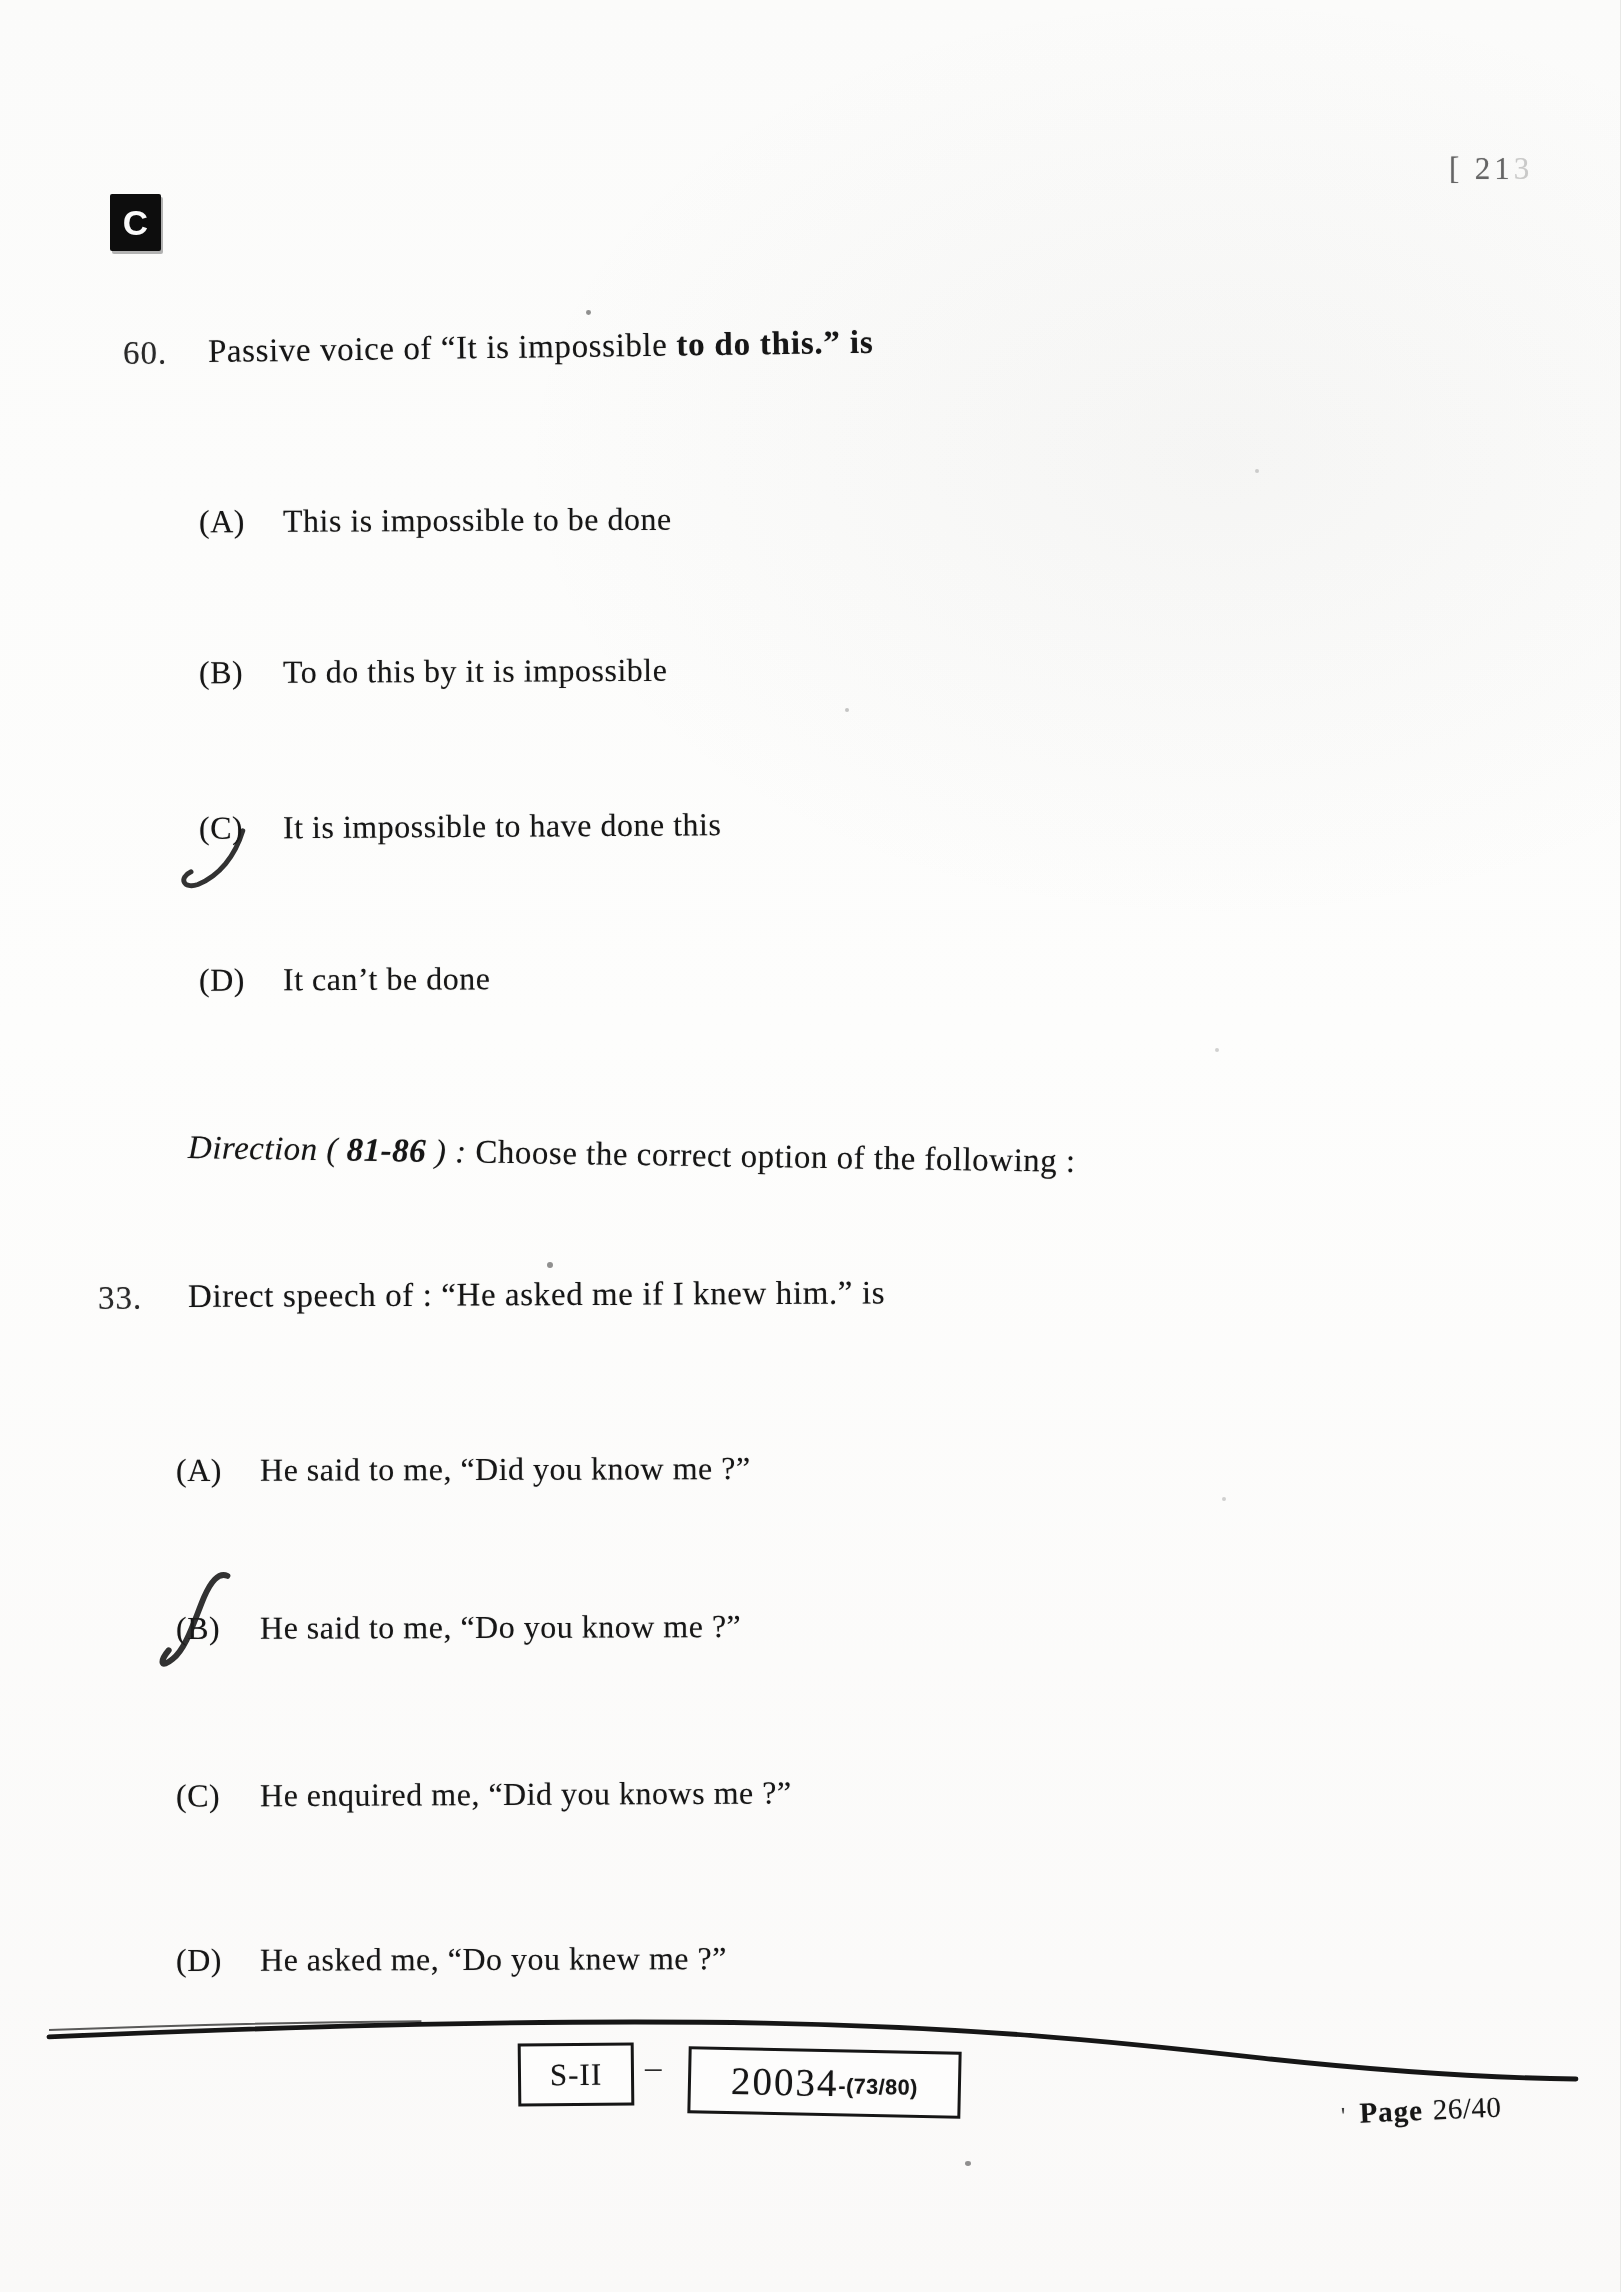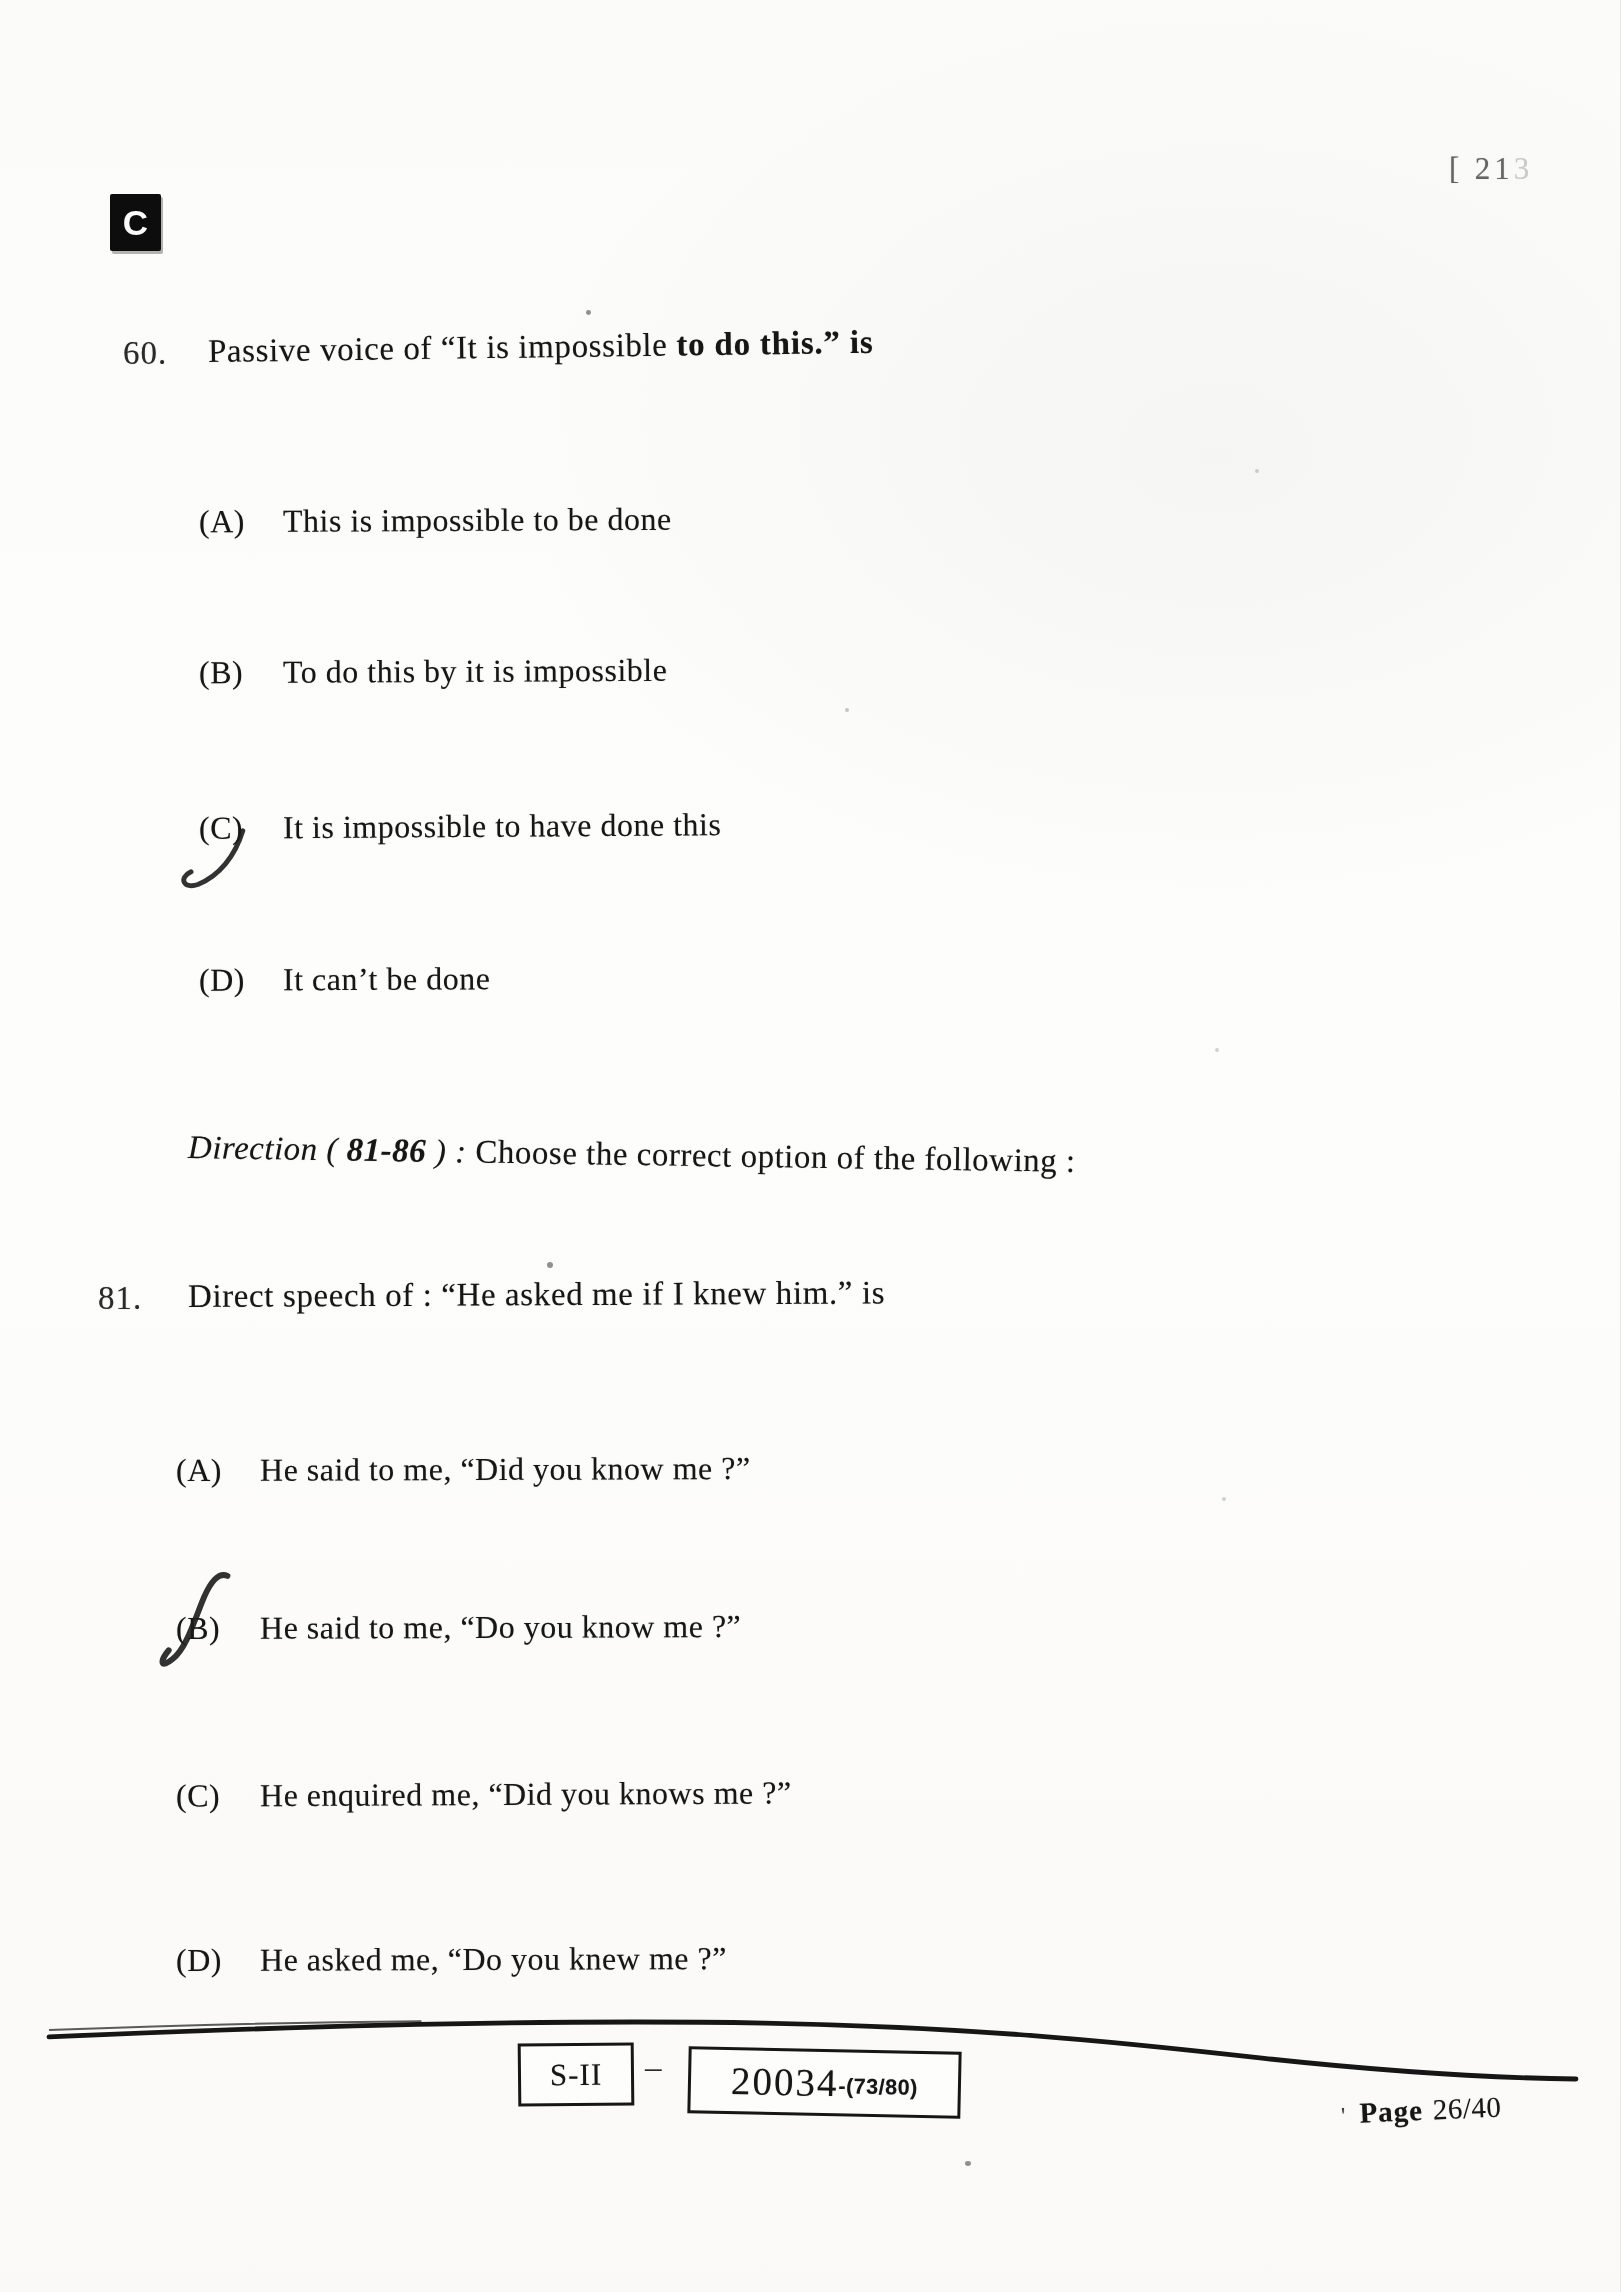--- a/index.html
+++ b/index.html
@@ -73,21 +73,21 @@
     <span class="lab">(D)</span>
     <span>It can’t be done</span>
   </div>
 
   <svg class="mark-svg" style="left:178px;top:823px;" width="113" height="83" viewBox="0 0 115 85">
     <path d="M 66,8 C 58,34 42,54 20,63 C 5,68 0,56 13,50" fill="none" stroke="#1c1c1c" stroke-width="5" stroke-linecap="round" opacity=".9"></path>
   </svg>
 
   <div class="abs dir scan" style="left:188px;top:1129px;transform:rotate(.9deg);transform-origin:left center;"><span class="it">Direction</span><span class="it pre"> ( </span><b>81-86</b><span class="it pre"> ) : </span><span>Choose the correct option of the following :</span></div>
 
-  <div class="abs q-num scan" style="left:98px;top:1280px;">81.</div>
+  <div class="abs q-num scan" style="left:98px;top:1280px;">33.</div>
   <div class="abs q-text scan" style="left:188px;top:1278px;transform:rotate(-.3deg);transform-origin:left center;">Direct speech of : “He asked me if I knew him.” is</div>
 
   <div class="abs opt scan" style="left:176px;top:1451px;transform:rotate(-.2deg);">
     <span class="lab">(A)</span>
     <span>He said to me, “Did you know me ?”</span>
   </div>
   <div class="abs opt scan" style="left:176px;top:1609px;transform:rotate(-.2deg);">
     <span class="lab">(B)</span>
     <span>He said to me, “Do you know me ?”</span>
   </div>

